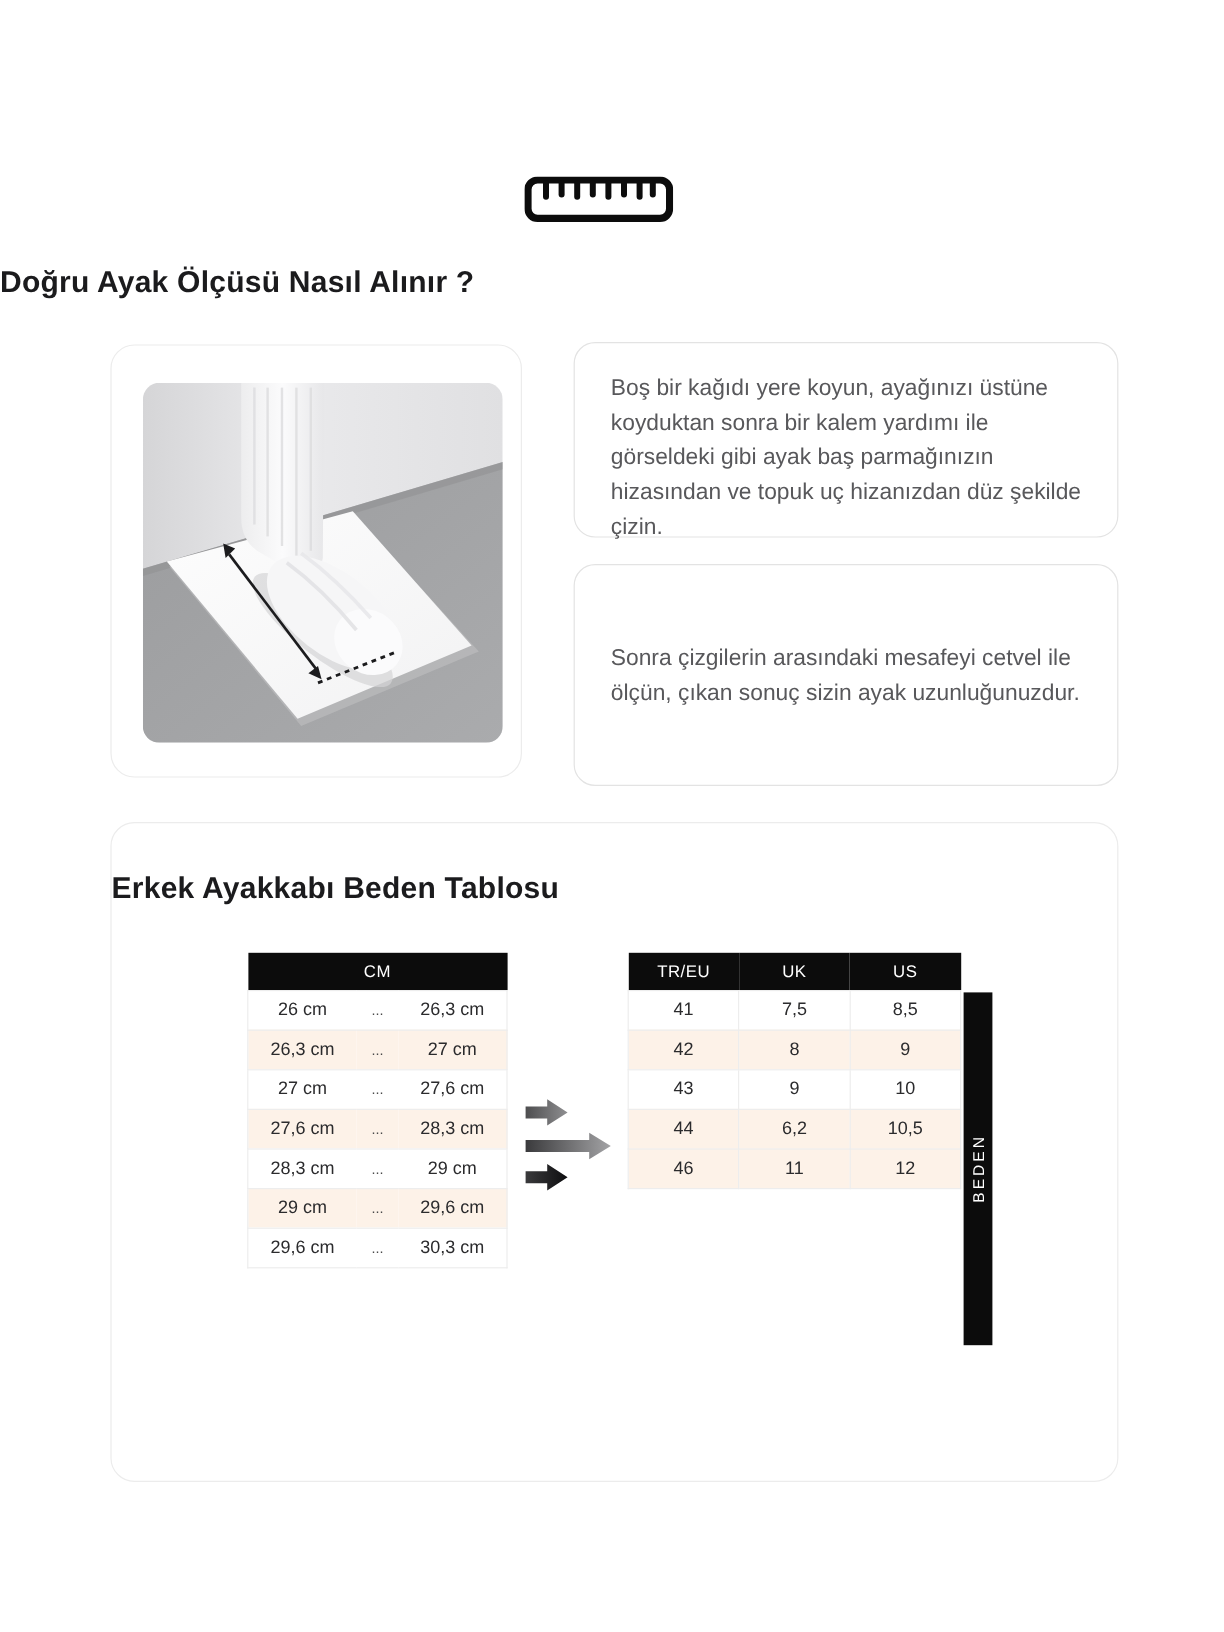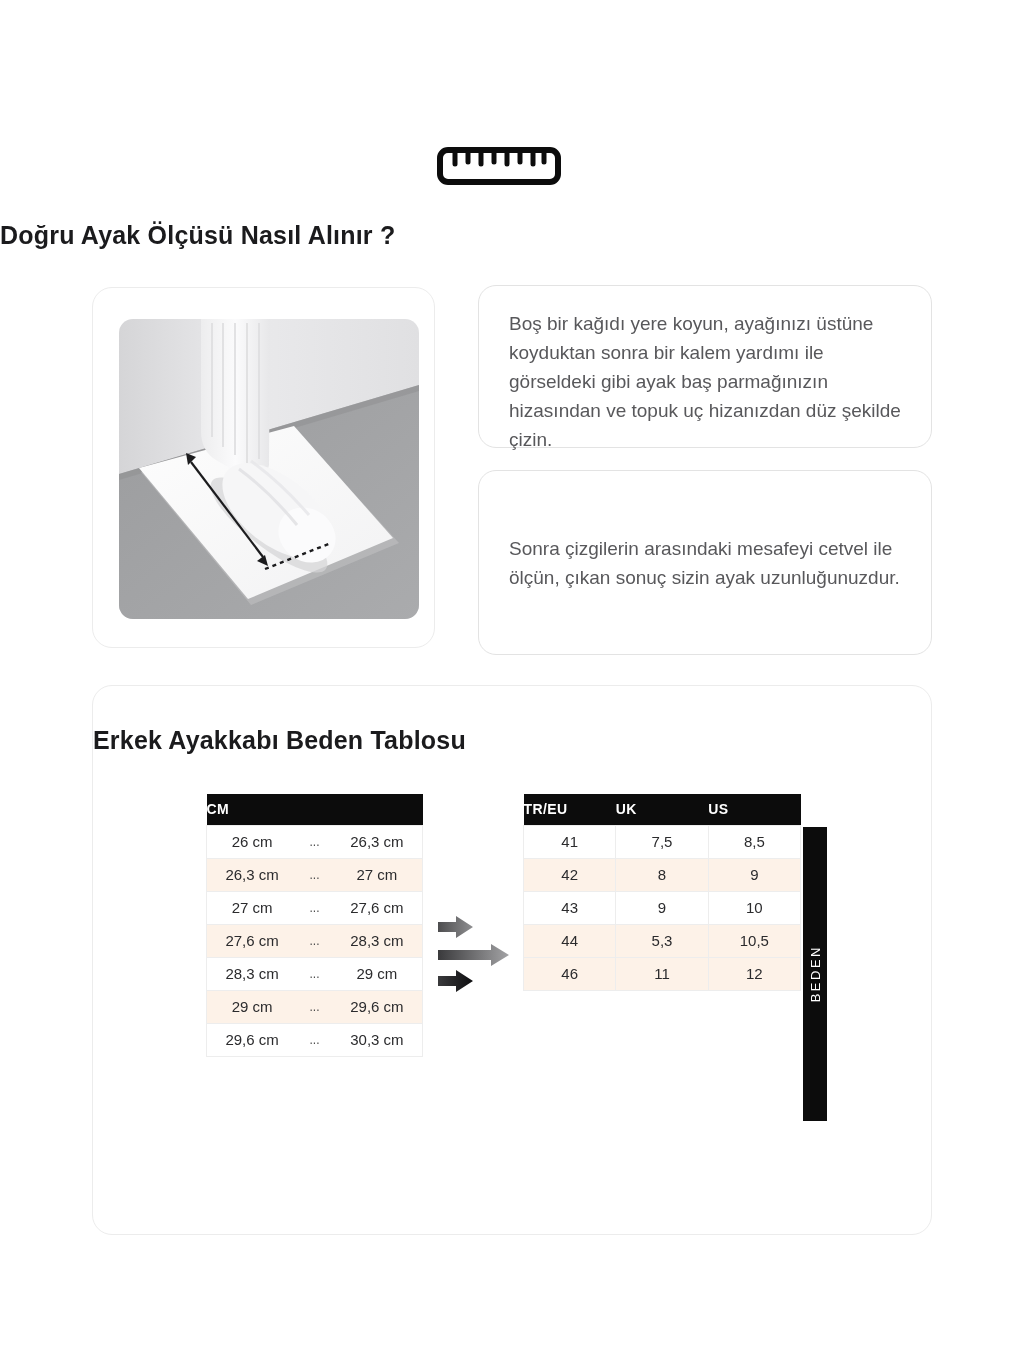--- a/index.html
+++ b/index.html
@@ -53,21 +53,21 @@
   }
   .size-title{
     padding-top:40px;text-align:left;
     font-size:25px;font-weight:700;color:var(--text-dark);letter-spacing:.2px;
   }
   table{border-collapse:collapse;}
   .cm-table{position:absolute;left:113px;top:108px;width:217px;}
   .intl-table{position:absolute;left:430px;top:108px;width:278px;border-radius:12px;}
   th{
     background:var(--header-bg);color:#fff;height:31px;
-    font-size:14px;font-weight:700;letter-spacing:.4px;text-align:left;
+    font-size:14px;font-weight:400;letter-spacing:.4px;text-align:center;
   }
   td{
     height:33px;text-align:center;vertical-align:middle;
     font-size:15px;color:var(--cell-text);background:#fff;
   }
   .cm-table td{border-top:1px solid #ededed;border-bottom:1px solid #ededed;}
   .cm-table td:first-child{border-left:1px solid #ededed;width:42%;}
   .cm-table td:last-child{border-right:1px solid #ededed;width:42%;}
   .cm-table td.sep{font-size:12px;color:#4a4a4a;width:16%;}
   .intl-table td{border:1px solid #ededed;width:33.33%;}
@@ -263,21 +263,21 @@
             <td>8</td>
             <td>9</td>
           </tr>
           <tr>
             <td>43</td>
             <td>9</td>
             <td>10</td>
           </tr>
           <tr class="alt">
             <td>44</td>
-            <td>5,3</td>
+            <td>6,2</td>
             <td>10,5</td>
           </tr>
           <tr class="alt">
             <td>46</td>
             <td>11</td>
             <td>12</td>
           </tr>
         </tbody>
     </table>
 

